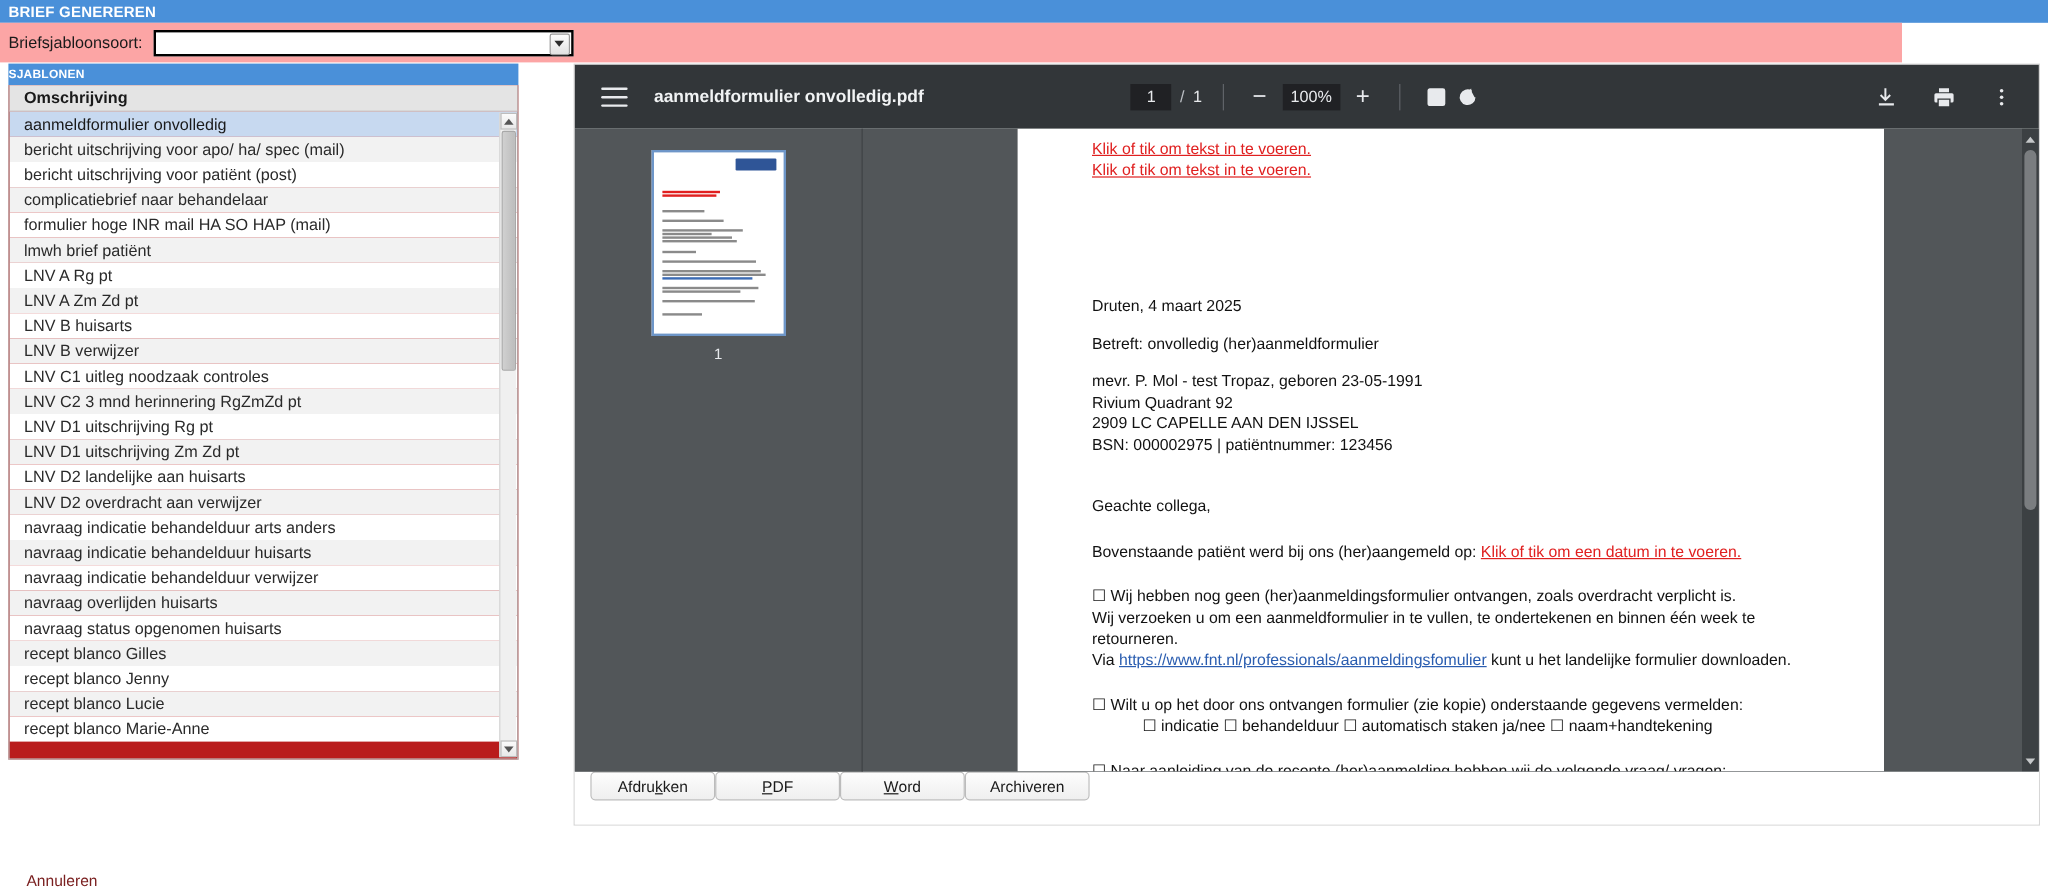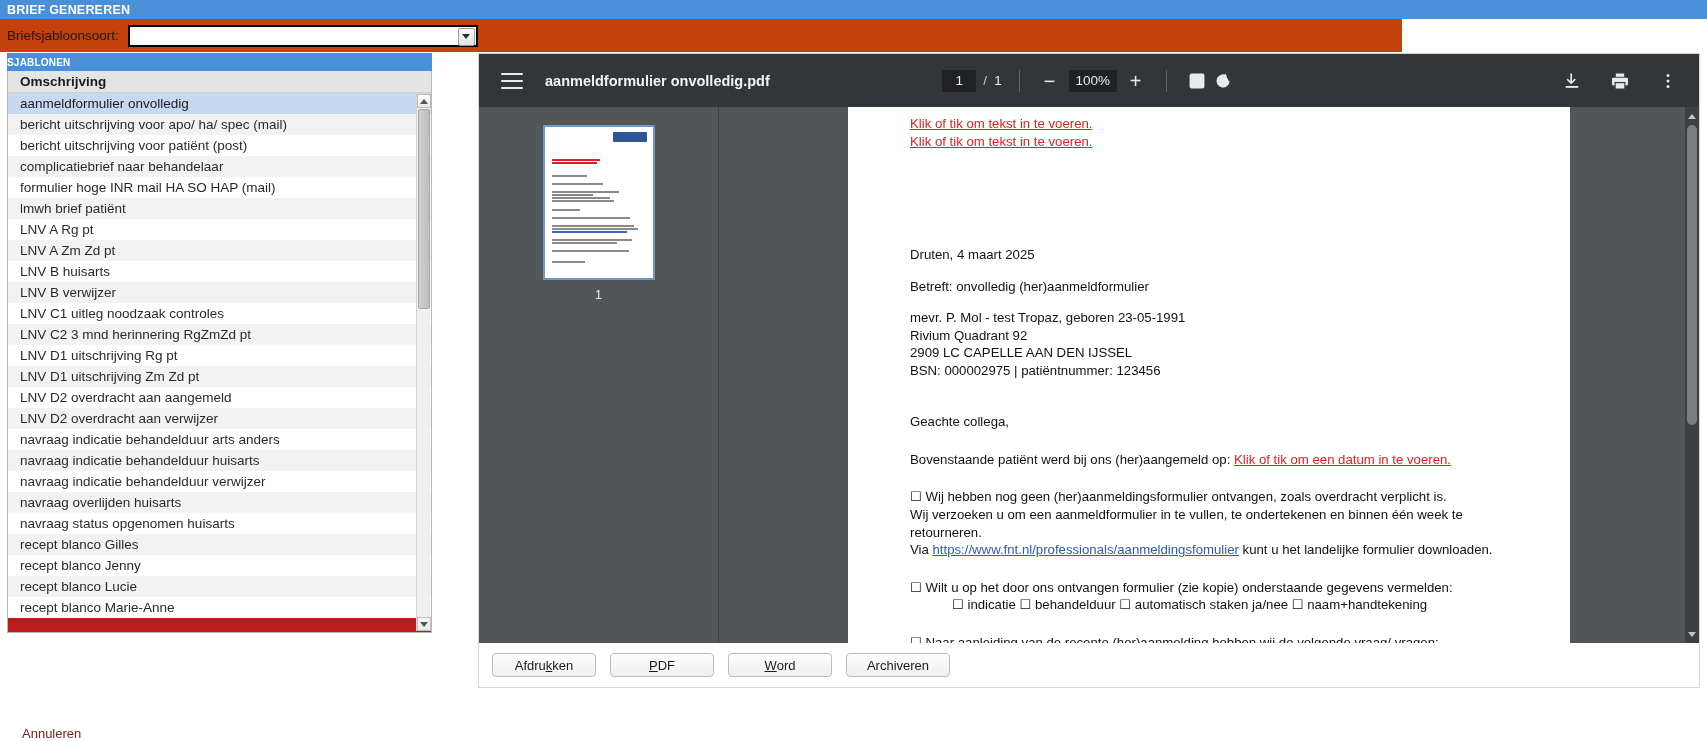--- a/index.html
+++ b/index.html
@@ -29,25 +29,25 @@
     letter-spacing: 0.2px;
     display: flex;
     align-items: center;
     padding-left: 7px;
   }
 
   
   .soort-row {
     position: absolute;
     left: 0; top: 19px;
-    width: 1402px; height: 33px;
+    width: 1585px; height: 33px;
     display: flex;
     align-items: center;
     padding-left: 7px;
-    background: #c2410c;
+    background: #fca5a5;
   }
   .soort-label {
     font-size: 13.5px;
     color: #1a1a1a;
   }
   .soort-select {
     margin-left: 9px;
     width: 350px;
     height: 22px;
     border: 2px solid #000000;
@@ -344,23 +344,21 @@
   .page-sb .sb-arrow.up { top: 2px; }
   .page-sb .sb-arrow.down { bottom: 2px; }
   .tri-up-l { width:0;height:0;border-left:4px solid transparent;border-right:4px solid transparent;border-bottom:5px solid #c5c7c9; }
   .tri-down-l { width:0;height:0;border-left:4px solid transparent;border-right:4px solid transparent;border-top:5px solid #c5c7c9; }
 
   
   .action-bar {
     height: 48px;
     background: #ffffff;
     display: flex;
-    align-items: center;
     padding-left: 13px;
-    gap: 14px;
   }
   .abtn {
     width: 104px; height: 24px;
     background: linear-gradient(#fdfdfd, #efefef);
     border: 1px solid #bcbcbc;
     border-radius: 4px;
     font-size: 13px;
     color: #1a1a1a;
     display: flex;
     align-items: center;
@@ -406,21 +404,21 @@
             <div class="tpl-item">formulier hoge INR mail HA SO HAP (mail)</div>
             <div class="tpl-item alt">lmwh brief patiënt</div>
             <div class="tpl-item">LNV A Rg pt</div>
             <div class="tpl-item alt">LNV A Zm Zd pt</div>
             <div class="tpl-item">LNV B huisarts</div>
             <div class="tpl-item alt">LNV B verwijzer</div>
             <div class="tpl-item">LNV C1 uitleg noodzaak controles</div>
             <div class="tpl-item alt">LNV C2 3 mnd herinnering RgZmZd pt</div>
             <div class="tpl-item">LNV D1 uitschrijving Rg pt</div>
             <div class="tpl-item alt">LNV D1 uitschrijving Zm Zd pt</div>
-            <div class="tpl-item">LNV D2 overdracht aan aangemeld</div>
+            <div class="tpl-item">LNV D2 landelijke aan huisarts</div>
             <div class="tpl-item alt">LNV D2 overdracht aan verwijzer</div>
             <div class="tpl-item">navraag indicatie behandelduur arts anders</div>
             <div class="tpl-item alt">navraag indicatie behandelduur huisarts</div>
             <div class="tpl-item">navraag indicatie behandelduur verwijzer</div>
             <div class="tpl-item alt">navraag overlijden huisarts</div>
             <div class="tpl-item">navraag status opgenomen huisarts</div>
             <div class="tpl-item alt">recept blanco Gilles</div>
             <div class="tpl-item">recept blanco Jenny</div>
             <div class="tpl-item alt">recept blanco Lucie</div>
             <div class="tpl-item">recept blanco Marie-Anne</div>

